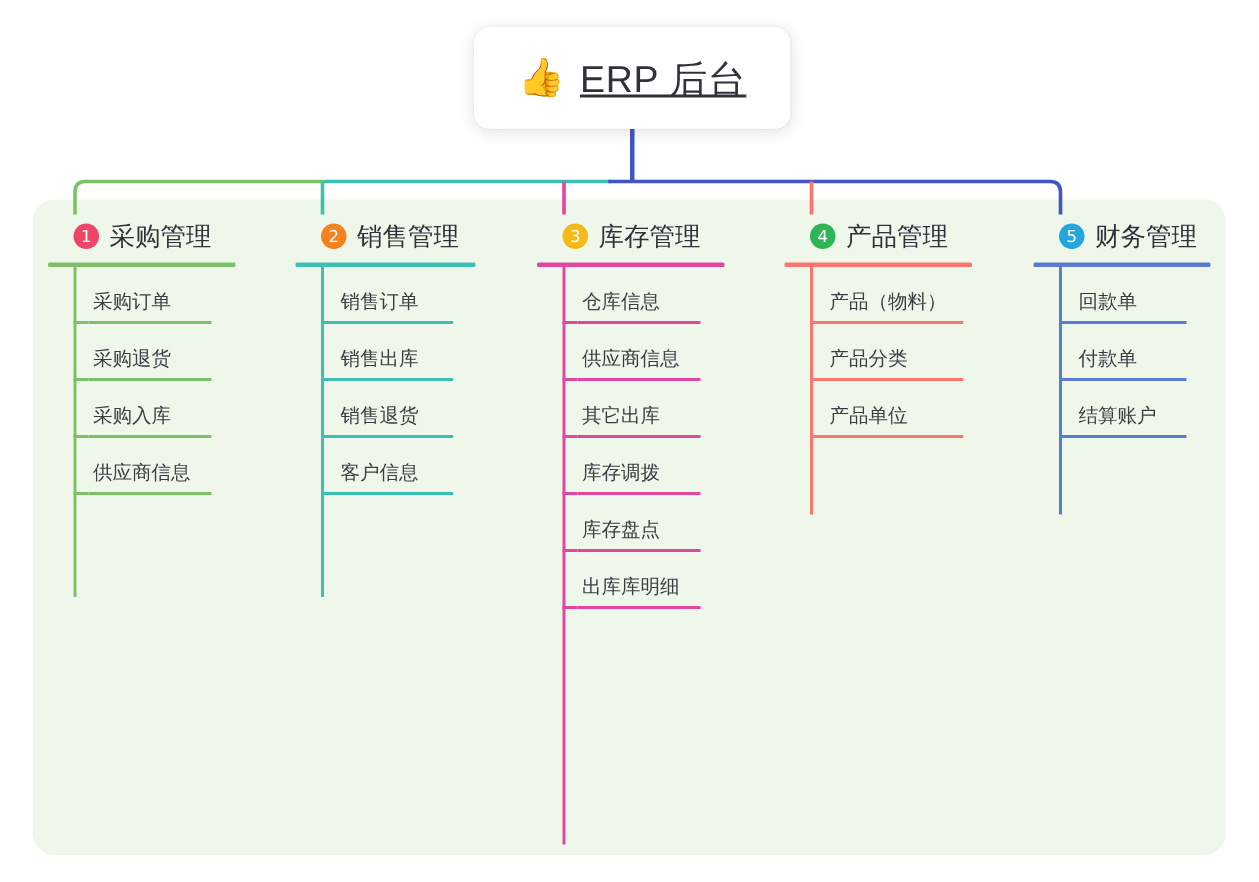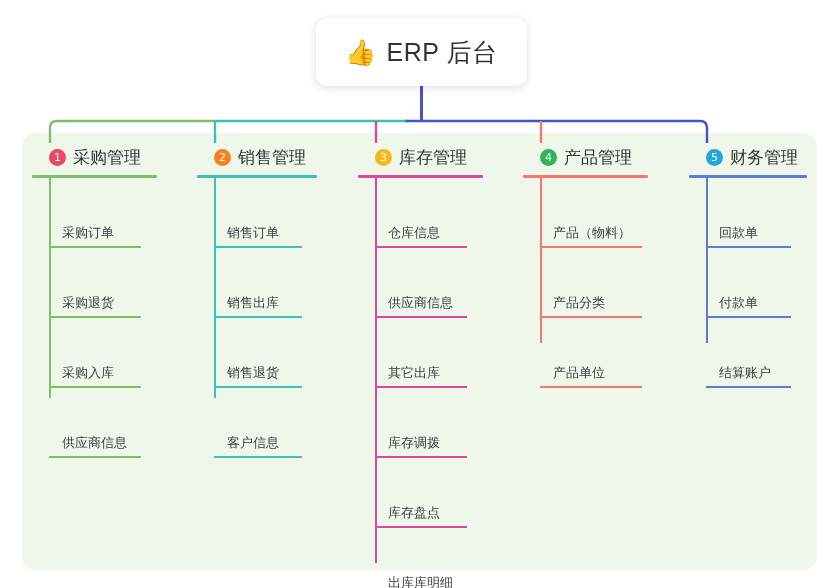--- a/index.html
+++ b/index.html
@@ -52,20 +52,21 @@
   .root-emoji {
     font-size: 25px;
     line-height: 1;
     display: inline-block;
   }
   .root-title {
     font-size: 25px;
     color: #2f3238;
     letter-spacing: 0.5px;
     white-space: nowrap;
+    text-decoration: underline;
   }
 
   
   #wires {
     position: absolute;
     left: 0; top: 0;
     width: 839px; height: 588px;
     z-index: 4;
     pointer-events: none;
   }
@@ -111,21 +112,21 @@
     margin-top: 0;
   }
   .spine {
     position: absolute;
     left: 17px;
     top: 0;
     width: 2px;
   }
   .kid {
     position: relative;
-    height: 70px;
+    height: 38px;
   }
   .kid-tick {
     position: absolute;
     left: 17px;
     bottom: 0;
     height: 2px;
     width: 10px;
   }
   .kid-label {
     position: absolute;

